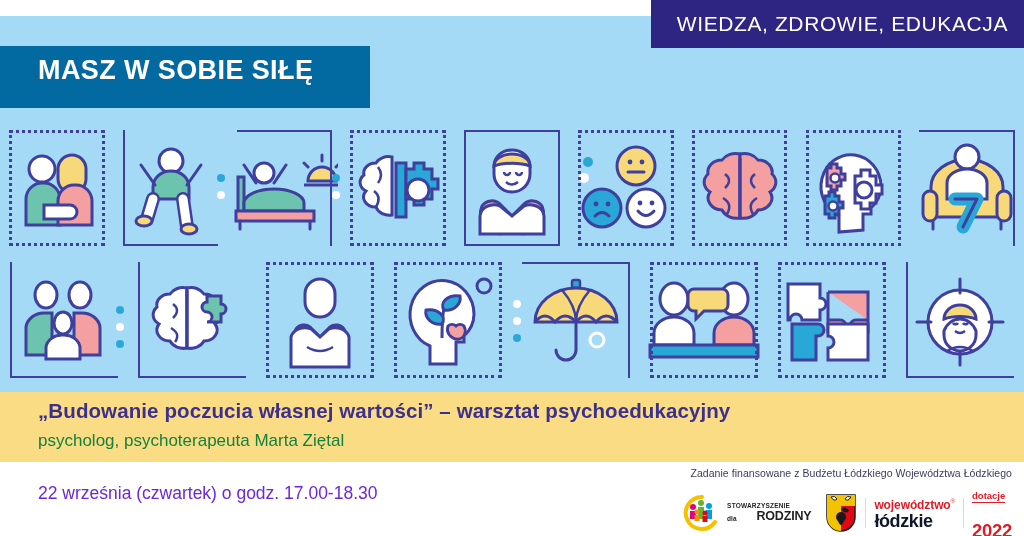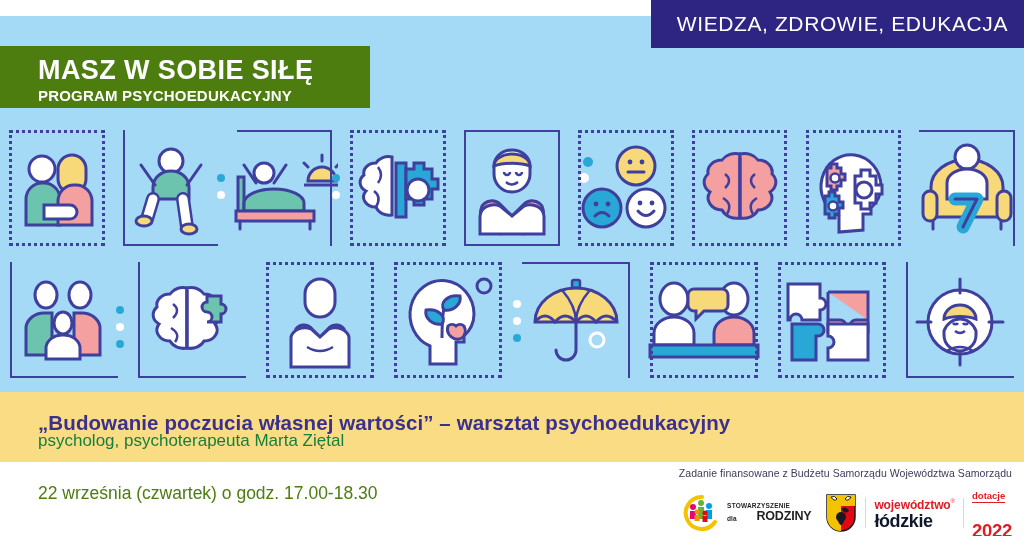--- a/index.html
+++ b/index.html
@@ -19,21 +19,21 @@
   .header-ribbon{
     position:absolute;right:0;top:0;height:48px;
     background:#2e2582;color:#ffffff;
     display:flex;align-items:center;padding:0 22px 0 26px;
     letter-spacing:.6px;font-size:21px;font-weight:400;
   }
 
   
   .title-box{
     position:absolute;left:0;top:46px;width:370px;height:62px;
-    background:#4d7c0f;color:#ffffff;
+    background:#0369a1;color:#ffffff;
     padding:10px 0 0 38px;box-sizing:border-box;
   }
   .title-main{font-size:27px;font-weight:bold;letter-spacing:.4px;line-height:1.05;}
   .title-sub{font-size:15px;font-weight:bold;letter-spacing:.2px;margin-top:3px;}
 
   
   .icons{position:absolute;left:0;top:120px;width:1024px;height:262px;}
   .icon-row{position:absolute;left:0;width:1024px;height:124px;display:flex;}
   .icon-row.r1{top:8px;}
   .icon-row.r2{top:140px;}
@@ -44,31 +44,31 @@
   .frame-dot{position:absolute;left:8%;top:2px;width:84%;height:116px;border:3px dotted #3f3f9e;box-sizing:border-box;}
   .frame-solid{position:absolute;left:8%;top:2px;width:84%;height:116px;border:2px solid #3f3f9e;box-sizing:border-box;}
   .frame-corner{position:absolute;left:8%;top:2px;width:84%;height:116px;border-left:2px solid #3f3f9e;border-bottom:2px solid #3f3f9e;box-sizing:border-box;}
   .frame-corner2{position:absolute;left:8%;top:2px;width:84%;height:116px;border-right:2px solid #3f3f9e;border-top:2px solid #3f3f9e;box-sizing:border-box;}
   .dots-v{position:absolute;top:46px;width:8px;}
   .dots-v i{display:block;width:8px;height:8px;border-radius:50%;margin-bottom:9px;}
 
   
   .lecture-title{
     position:absolute;left:38px;top:399px;
-    font-size:20.5px;font-weight:bold;color:#3b2f8f;letter-spacing:.1px;margin-top:12px;
+    font-size:20.5px;font-weight:bold;color:#3b2f8f;letter-spacing:.1px;
   }
   .lecture-person{
     position:absolute;left:38px;top:431px;
     font-size:17px;color:#15803d;font-weight:400;
   }
 
   
   .date-line{
     position:absolute;left:38px;top:483px;
-    font-size:17.5px;color:#4d7c0f;
+    font-size:17.5px;color:#6d28d9;
   }
   .funding-note{
     position:absolute;right:18px;top:467px;
     font-size:10.5px;color:#3b3b5c;letter-spacing:.05px;
   }
   .logos{position:absolute;right:18px;top:486px;display:flex;align-items:center;gap:14px;}
   .logo-assoc{display:flex;align-items:center;gap:5px;}
   .assoc-text{line-height:1.02;}
   .assoc-small{font-size:6.5px;font-weight:bold;color:#231f20;letter-spacing:.2px;}
   .assoc-dla{font-size:6.5px;font-weight:bold;color:#231f20;}
@@ -91,21 +91,20 @@
   <div class="band-blue"></div>
   <div class="band-yellow"></div>
   <div class="band-white"></div>
 
   <div class="header-ribbon">
     <span>WIEDZA, ZDROWIE, EDUKACJA</span>
   </div>
 
   <div class="title-box">
     <div class="title-main">MASZ W SOBIE SIŁĘ</div>
-    <div class="title-sub">PROGRAM PSYCHOEDUKACYJNY</div>
   </div>
 
   <div class="icons">
 
     <div class="icon-row r1">
 
       <div class="icon-cell">
         <div class="frame-dot"></div>
         <svg width="86" height="86" viewBox="0 0 86 86">
           <circle cx="28" cy="22" r="13" fill="#fff" stroke="#3f3f9e" stroke-width="3"></circle>
@@ -342,21 +341,21 @@
         </svg>
       </div>
 
     </div>
   </div>
 
   <div class="lecture-title">„Budowanie poczucia własnej wartości” – warsztat psychoedukacyjny</div>
   <div class="lecture-person">psycholog, psychoterapeuta Marta Ziętal</div>
 
   <div class="date-line">22 września (czwartek) o godz. 17.00-18.30</div>
-  <div class="funding-note">Zadanie finansowane z Budżetu Samorządu Województwa Samorządu</div>
+  <div class="funding-note">Zadanie finansowane z Budżetu Łódzkiego Województwa Łódzkiego</div>
 
   <div class="logos">
 
     <div class="logo-assoc">
       <svg width="40" height="38" viewBox="0 0 40 38">
         <path d="M20 3 a16 16 0 1 0 13 25" fill="none" stroke="#f3c300" stroke-width="4" stroke-linecap="round"></path>
         <circle cx="11" cy="13" r="3" fill="#e6007e"></circle>
           <path d="M8 17 h6 v8 H8z" fill="#e6007e"></path>
         <circle cx="19" cy="9" r="3" fill="#65b32e"></circle>
           <path d="M16 13 h6 v12 h-6z" fill="#65b32e"></path>

